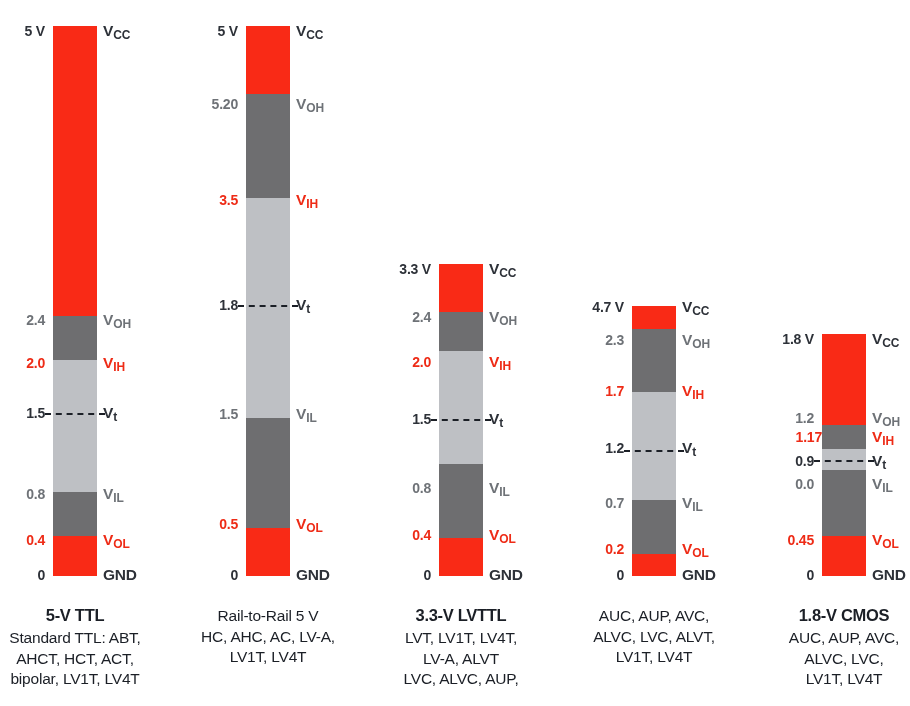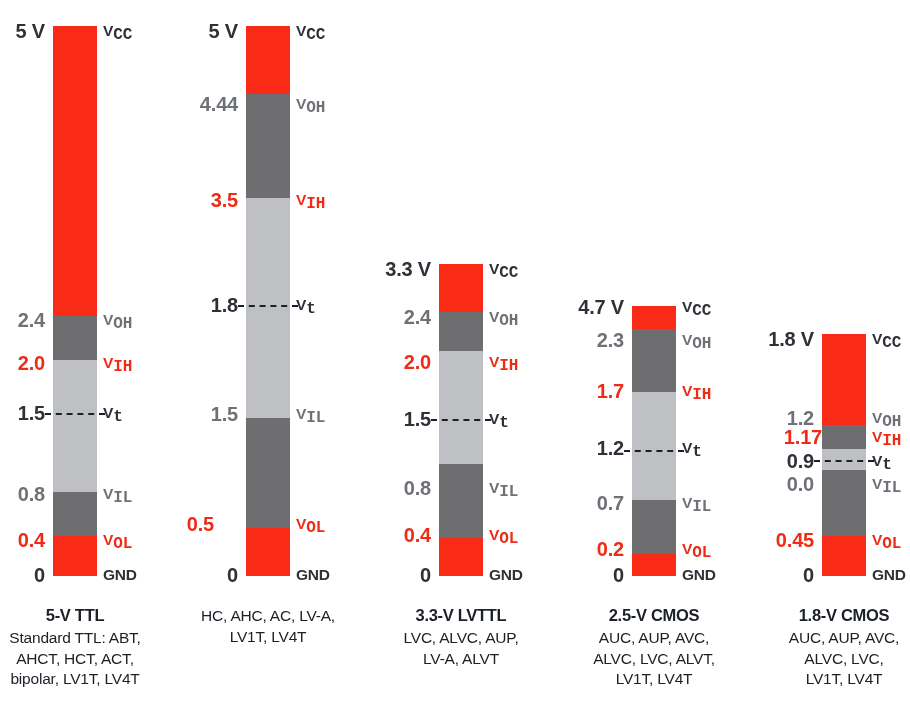--- a/index.html
+++ b/index.html
@@ -42,41 +42,40 @@
   
   .tick {
     position: absolute;
     height: 0;
   }
   .tick .value {
     position: absolute;
     right: 0;
     transform: translateY(-50%);
     white-space: nowrap;
-    font-size: 20px;
+    font-size: 14px;
     font-weight: bold;
     letter-spacing: -0.2px;
   }
   .tick .name {
     position: absolute;
     left: 0;
     transform: translateY(-50%);
     white-space: nowrap;
     font-size: 15.5px;
     font-weight: bold;
     letter-spacing: -0.2px;
   }
   .tick .name sub,
   .tick .value sub {
-    font-size: 16px;
+    font-size: 12px;
     vertical-align: baseline;
     position: relative;
     top: 3px;
     letter-spacing: 0;
-    font-family: Liberation Mono, monospace;
   }
 
   .c-dark  { color: #2d3138; }
   .c-gray  { color: #6e7277; }
   .c-red   { color: #ee2b16; }
 
   
   .vt-line {
     position: absolute;
     height: 0;
@@ -158,44 +157,45 @@
         <div class="band" style="top: 172px; height: 220px; background: rgb(190, 192, 196);"></div>
         <div class="band" style="top: 392px; height: 110px; background: rgb(110, 110, 112);"></div>
         <div class="band" style="top: 502px; height: 48px; background: rgb(249, 42, 22);"></div>
       </div>
       <div class="vt-line" style="left: 238px; width: 60px; top: 305px;"></div>
       <div class="tick" style="top: 31px; left: 0px; width: 910px;">
         <div class="value c-dark" style="right: 672px;">5 V</div>
         <div class="name c-dark" style="left: 296px;"><span>V</span><sub>CC</sub></div>
       </div>
       <div class="tick" style="top: 104px; left: 0px; width: 910px;">
-        <div class="value c-gray" style="right: 672px;">4.44</div>
+        <div class="value c-gray" style="right: 672px;">5.20</div>
         <div class="name c-gray" style="left: 296px;"><span>V</span><sub>OH</sub></div>
       </div>
       <div class="tick" style="top: 200px; left: 0px; width: 910px;">
         <div class="value c-red" style="right: 672px;">3.5</div>
         <div class="name c-red" style="left: 296px;"><span>V</span><sub>IH</sub></div>
       </div>
       <div class="tick" style="top: 305px; left: 0px; width: 910px;">
         <div class="value c-dark" style="right: 672px;">1.8</div>
         <div class="name c-dark" style="left: 296px;"><span>V</span><sub>t</sub></div>
       </div>
       <div class="tick" style="top: 414px; left: 0px; width: 910px;">
         <div class="value c-gray" style="right: 672px;">1.5</div>
         <div class="name c-gray" style="left: 296px;"><span>V</span><sub>IL</sub></div>
       </div>
       <div class="tick" style="top: 524px; left: 0px; width: 910px;">
-        <div class="value c-red" style="right: 696px;">0.5</div>
+        <div class="value c-red" style="right: 672px;">0.5</div>
         <div class="name c-red" style="left: 296px;"><span>V</span><sub>OL</sub></div>
       </div>
       <div class="tick" style="top: 575px; left: 0px; width: 910px;">
         <div class="value c-dark" style="right: 672px;">0</div>
         <div class="name c-dark" style="left: 296px;"><span>GND</span></div>
       </div>
       <div class="caption" style="left: 138px; width: 260px; top: 606px;">
+        <div class="sub-line">Rail-to-Rail 5 V</div>
         <div class="sub-line">HC, AHC, AC, LV-A,</div>
         <div class="sub-line">LV1T, LV4T</div>
       </div>
     </div>
     <div class="column" style="left: 0px; width: 910px; border-radius: 17px;">
       <div class="bar" style="left: 439px; top: 264px; height: 312px;">
         <div class="band" style="top: 0px; height: 48px; background: rgb(249, 42, 22);"></div>
         <div class="band" style="top: 48px; height: 39px; background: rgb(110, 110, 112);"></div>
         <div class="band" style="top: 87px; height: 113px; background: rgb(190, 192, 196);"></div>
         <div class="band" style="top: 200px; height: 74px; background: rgb(110, 110, 112);"></div>
@@ -225,22 +225,23 @@
       <div class="tick" style="top: 535px; left: 0px; width: 910px;">
         <div class="value c-red" style="right: 479px;">0.4</div>
         <div class="name c-red" style="left: 489px;"><span>V</span><sub>OL</sub></div>
       </div>
       <div class="tick" style="top: 575px; left: 0px; width: 910px;">
         <div class="value c-dark" style="right: 479px;">0</div>
         <div class="name c-dark" style="left: 489px;"><span>GND</span></div>
       </div>
       <div class="caption" style="left: 331px; width: 260px; top: 606px;">
         <div class="title">3.3-V LVTTL</div>
+        <div class="sub-line">LVT, LV1T, LV4T,</div>
+        <div class="sub-line">LV-A, ALVT</div>
         <div class="sub-line">LVC, ALVC, AUP,</div>
-        <div class="sub-line">LV-A, ALVT</div>
       </div>
     </div>
     <div class="column" style="left: 0px; width: 910px;">
       <div class="bar" style="left: 632px; top: 306px; height: 270px;">
         <div class="band" style="top: 0px; height: 23px; background: rgb(249, 42, 22);"></div>
         <div class="band" style="top: 23px; height: 63px; background: rgb(110, 110, 112);"></div>
         <div class="band" style="top: 86px; height: 108px; background: rgb(190, 192, 196);"></div>
         <div class="band" style="top: 194px; height: 54px; background: rgb(110, 110, 112);"></div>
         <div class="band" style="top: 248px; height: 22px; background: rgb(249, 42, 22);"></div>
       </div>
@@ -267,21 +268,20 @@
       </div>
       <div class="tick" style="top: 549px; left: 0px; width: 910px;">
         <div class="value c-red" style="right: 286px;">0.2</div>
         <div class="name c-red" style="left: 682px;"><span>V</span><sub>OL</sub></div>
       </div>
       <div class="tick" style="top: 575px; left: 0px; width: 910px;">
         <div class="value c-dark" style="right: 286px;">0</div>
         <div class="name c-dark" style="left: 682px;"><span>GND</span></div>
       </div>
       <div class="caption" style="left: 524px; width: 260px; top: 606px;">
-        <div class="title">2.5-V CMOS</div>
         <div class="sub-line">AUC, AUP, AVC,</div>
         <div class="sub-line">ALVC, LVC, ALVT,</div>
         <div class="sub-line">LV1T, LV4T</div>
       </div>
     </div>
     <div class="column" style="left: 0px; width: 910px;">
       <div class="bar" style="left: 822px; top: 334px; height: 242px;">
         <div class="band" style="top: 0px; height: 91px; background: rgb(249, 42, 22);"></div>
         <div class="band" style="top: 91px; height: 24px; background: rgb(110, 110, 112);"></div>
         <div class="band" style="top: 115px; height: 21px; background: rgb(190, 192, 196);"></div>

